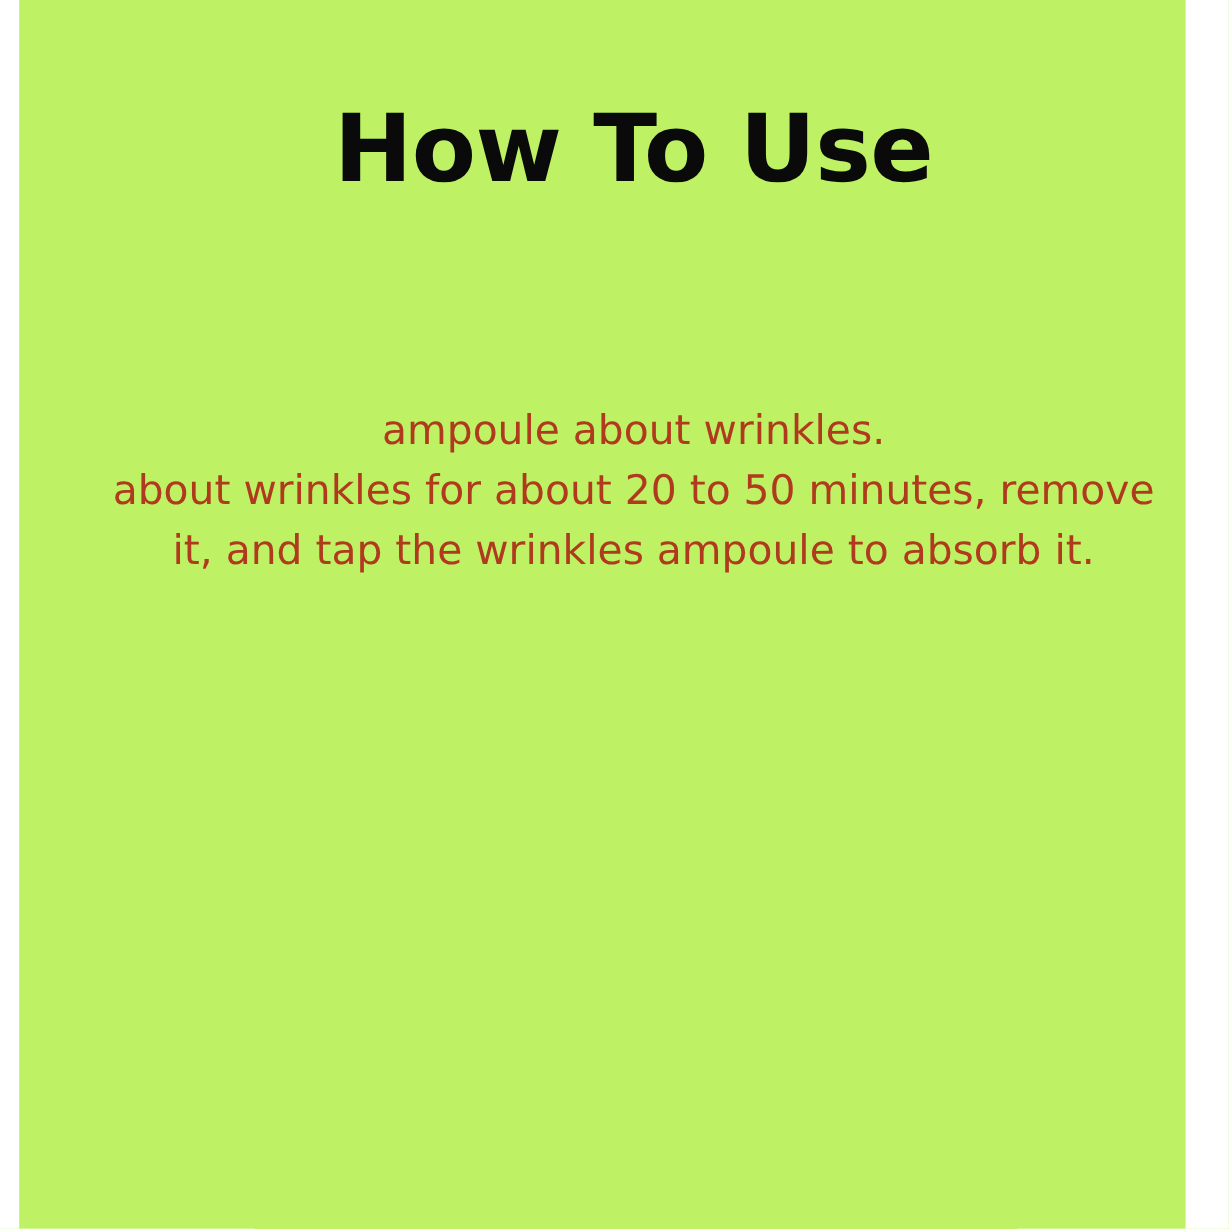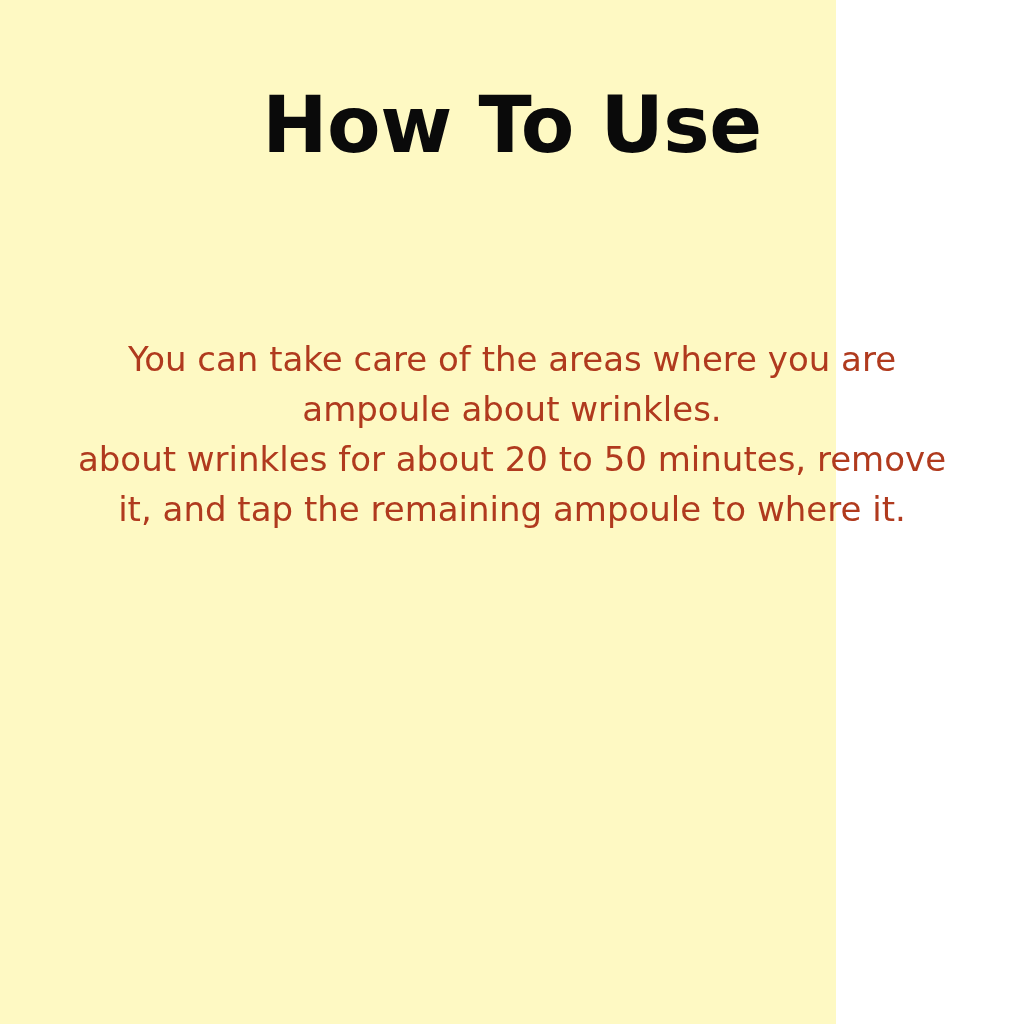--- a/index.html
+++ b/index.html
@@ -8,24 +8,25 @@
   }
   body {
     width: 1024px;
     height: 1024px;
     background: #ffffff;
     font-family: "DejaVu Sans", sans-serif;
     overflow: hidden;
   }
   .page {
     position: relative;
-    width: 836px;
+    width: 972px;
     height: 1024px;
-    background: #fef9c3;
+    background: #bef264;
     box-sizing: border-box;
+    margin-left: 16px;
   }
   .heading {
     position: absolute;
     top: 34px;
     left: 0;
     width: 1024px;
     text-align: center;
     font-family: "DejaVu Sans", sans-serif;
     font-size: 78px;
     font-weight: 700;
@@ -54,22 +55,21 @@
 </style>
 </head>
 <body style="background: rgb(255, 255, 255);">
 
 <div class="page">
 
   <h1 class="heading" style="color: rgb(10, 10, 10);">How To Use</h1>
 
   <div class="body-block" style="color: rgb(176, 58, 30);">
     <p class="body-para">
-      <span class="body-line">You can take care of the areas where you are</span>
       <span class="body-line">ampoule about wrinkles.</span>
     </p>
     <p class="body-para">
       <span class="body-line">about wrinkles for about 20 to 50 minutes, remove</span>
-      <span class="body-line">it, and tap the remaining ampoule to where it.</span>
+      <span class="body-line">it, and tap the wrinkles ampoule to absorb it.</span>
     </p>
   </div>
 
 </div>
 
 </body></html>

